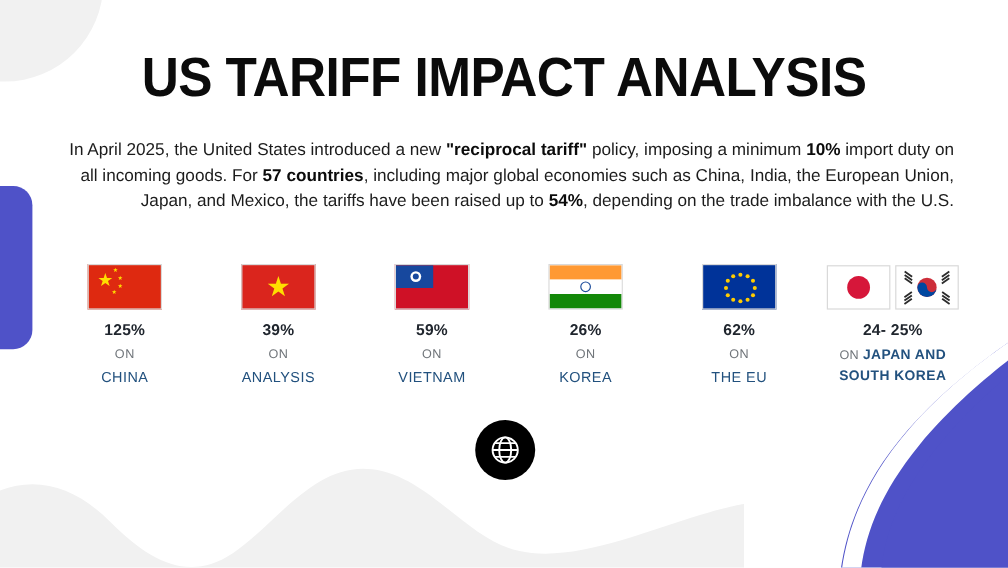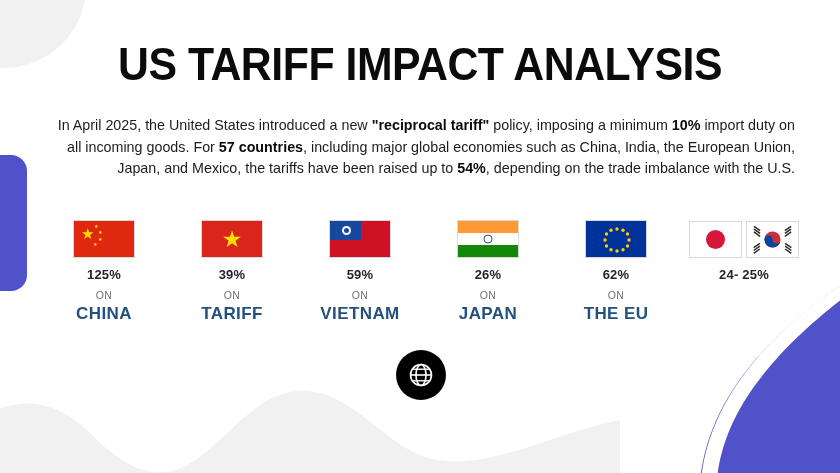--- a/index.html
+++ b/index.html
@@ -132,22 +132,22 @@
   }
   .on {
     margin-top: 7px;
     font-size: 10.5px;
     font-weight: 400;
     letter-spacing: 0.4px;
     color: #6f7479;
   }
   .country {
     margin-top: 6px;
-    font-size: 17px;
-    font-weight: 700;
+    font-size: 12px;
+    font-weight: 400;
     letter-spacing: 0.4px;
     color: #22517e;
     line-height: 14px;
   }
   .on-inline {
     margin-top: 7px;
     font-size: 10.5px;
     letter-spacing: 0.3px;
     color: #6f7479;
     line-height: 15px;
@@ -245,21 +245,21 @@
   </div>
 
   <div class="card">
     <div class="flag-row">
       <div class="flag f-vietnam">
         <span style="color:#ffde00;font-size:23px;line-height:1;">★</span>
       </div>
     </div>
     <div class="pct">39%</div>
     <div class="on">ON</div>
-    <div class="country">TARIFF</div>
+    <div class="country">ANALYSIS</div>
   </div>
 
   <div class="card">
     <div class="flag-row">
       <div class="flag" style="background:#cf1126;">
         <div style="position:absolute;left:0;top:0;width:31px;height:19px;background:#17489e;"></div>
         <div style="position:absolute;left:12px;top:5px;width:9px;height:9px;border-radius:50%;background:#fff;"></div>
         <div style="position:absolute;left:14px;top:7px;width:5px;height:5px;border-radius:50%;background:#17489e;"></div>
       </div>
     </div>
@@ -273,21 +273,21 @@
       <div class="flag f-india">
         <div class="s s1"></div>
         <div class="s s2">
           <div style="position:absolute;left:50%;top:50%;transform:translate(-50%,-50%);width:9px;height:9px;border-radius:50%;border:1.5px solid #1f4e9c;box-sizing:border-box;"></div>
         </div>
         <div class="s s3"></div>
       </div>
     </div>
     <div class="pct">26%</div>
     <div class="on">ON</div>
-    <div class="country">JAPAN</div>
+    <div class="country">KOREA</div>
   </div>
 
   <div class="card">
     <div class="flag-row">
       <div class="flag f-eu">
         <svg viewBox="0 0 62 38" width="62" height="38">
           <g fill="#ffcc00">
             <circle cx="31" cy="8" r="1.7"></circle>
             <circle cx="37" cy="9.2" r="1.7"></circle>
             <circle cx="41.5" cy="13" r="1.7"></circle>
@@ -329,20 +329,25 @@
             <rect x="39" y="24" width="8" height="1.6" transform="rotate(35 43 25)"></rect>
             <rect x="39" y="27" width="8" height="1.6" transform="rotate(35 43 28)"></rect>
             <rect x="39" y="30" width="8" height="1.6" transform="rotate(35 43 31)"></rect>
           </g>
           <circle cx="26.5" cy="18.5" r="8.5" fill="#cd2e3a"></circle>
           <path d="M18,18.5 a4.25,4.25 0 0,1 8.5,0 a4.25,4.25 0 0,0 8.5,0 a8.5,8.5 0 0,1 -17,0 Z" fill="#0047a0"></path>
         </svg>
       </div>
     </div>
     <div class="pct">24- 25%</div>
+    <div class="on-inline">
+      <span>ON</span>
+      <span class="cname">JAPAN AND</span>
+      <span class="cname2">SOUTH KOREA</span>
+    </div>
   </div>
 
 </div>
 
 <div class="globe-badge">
   <svg width="26" height="26" viewBox="0 0 26 26">
     <circle cx="13" cy="13" r="10.5" fill="none" stroke="#ffffff" stroke-width="1.6"></circle>
     <ellipse cx="13" cy="13" rx="5" ry="10.5" fill="none" stroke="#ffffff" stroke-width="1.6"></ellipse>
     <line x1="2.5" y1="13" x2="23.5" y2="13" stroke="#ffffff" stroke-width="1.6"></line>
     <line x1="4.6" y1="7.2" x2="21.4" y2="7.2" stroke="#ffffff" stroke-width="1.4"></line>

